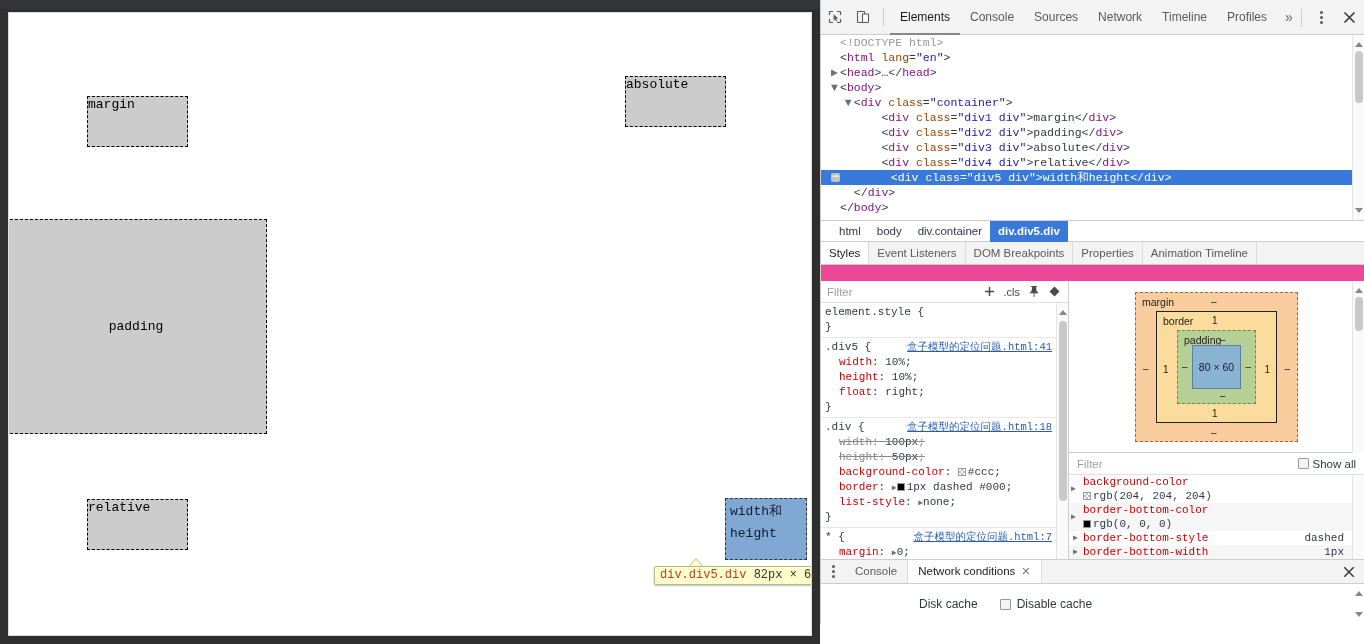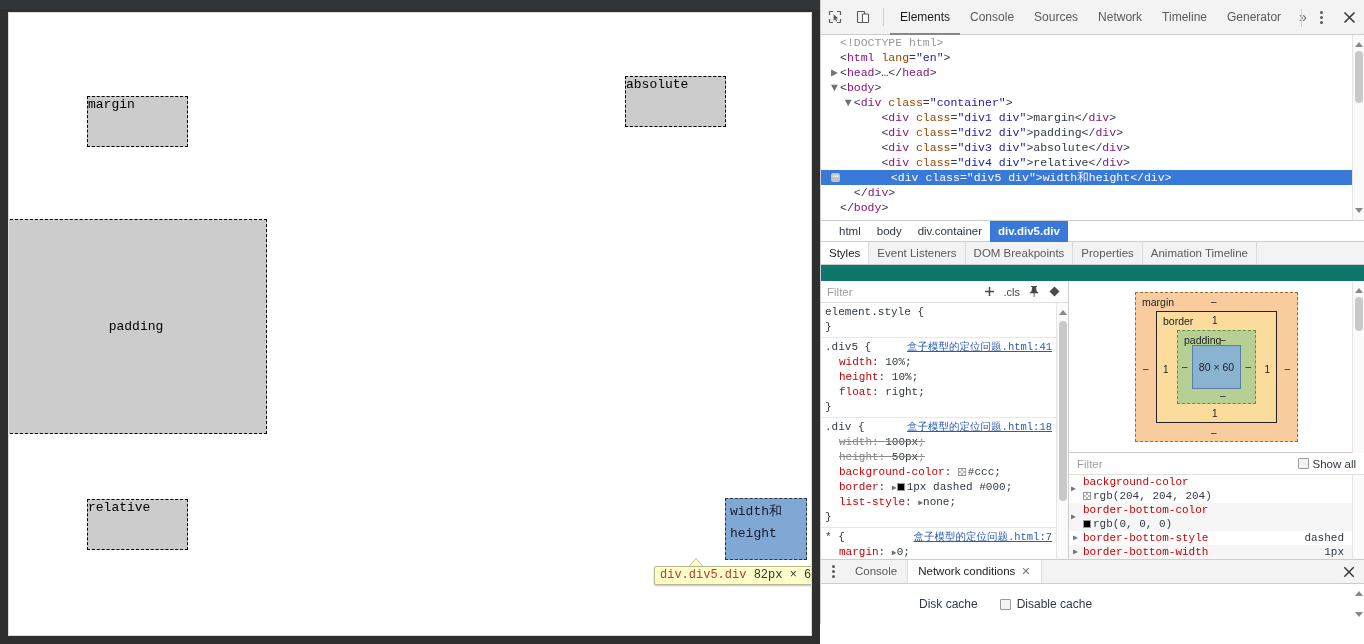--- a/index.html
+++ b/index.html
@@ -78,21 +78,21 @@
     border-left: 7px solid transparent;
     border-right: 7px solid transparent;
     border-bottom: 8px solid #ffffcc;
     filter: drop-shadow(0 -1px 0 #b8b888);
   }
 
   
   .devtools {
     position: absolute; left: 820px; top: 0;
     width: 544px; height: 624px;
-    background: #0f766e;
+    background: #ec4899;
     border-left: 1px solid #cdcdcd;
     font-family: "Liberation Sans", sans-serif;
   }
 
   
   .dt-toolbar {
     position: relative; height: 35px; width: 100%;
     background: #f3f3f3;
     border-bottom: 1px solid #cdcdcd;
     display: flex; align-items: center;
@@ -348,21 +348,21 @@
           <rect x="6.5" y="4" width="6" height="8.5" rx="0.6" stroke="#5a5a5a" stroke-width="1.1" fill="#fff"></rect>
         </svg>
       </div>
       <div class="tb-sep"></div>
       <div class="dt-tabs">
         <div class="dt-tab active">Elements</div>
         <div class="dt-tab">Console</div>
         <div class="dt-tab">Sources</div>
         <div class="dt-tab">Network</div>
         <div class="dt-tab">Timeline</div>
-        <div class="dt-tab">Generator</div>
+        <div class="dt-tab">Profiles</div>
         <div class="dt-more">»</div>
       </div>
       <div class="dt-toolbar-right">
         <div class="tb-sep"></div>
         <div class="kebab">
           <span class="stack">
               <i></i>
               <i></i>
               <i></i>
             </span>

